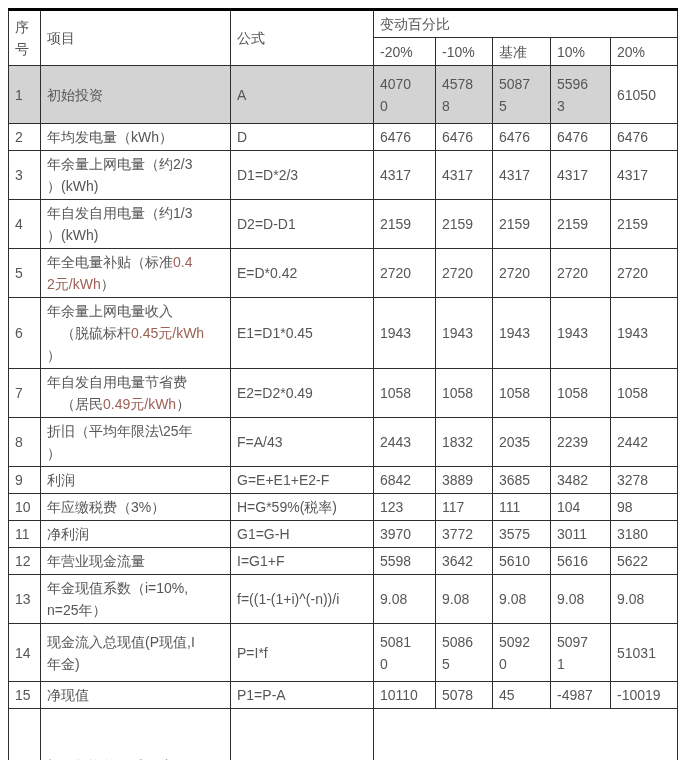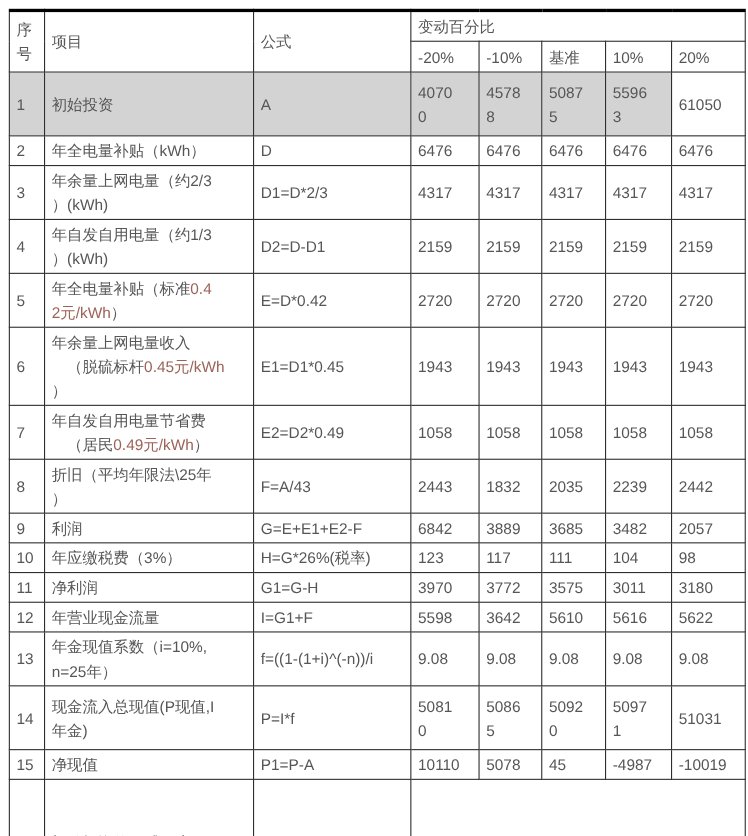--- a/index.html
+++ b/index.html
@@ -66,21 +66,21 @@
 8</td>
     <td class="gray">5087
 5</td>
     <td class="gray">5596
 3</td>
     <td>61050</td>
   </tr>
 
   <tr class="h1">
     <td>2</td>
-    <td><span>年全电量补贴（kWh）</span></td>
+    <td><span>年均发电量（kWh）</span></td>
     <td>D</td>
     <td>6476</td>
     <td>6476</td>
     <td>6476</td>
     <td>6476</td>
     <td>6476</td>
   </tr>
 
   <tr class="h2">
     <td>3</td>
@@ -156,27 +156,27 @@
   </tr>
 
   <tr class="h1">
     <td>9</td>
     <td><span>利润</span></td>
     <td>G=E+E1+E2-F</td>
     <td>6842</td>
     <td>3889</td>
     <td>3685</td>
     <td>3482</td>
-    <td>2057</td>
+    <td>3278</td>
   </tr>
 
   <tr class="h1">
     <td>10</td>
     <td><span>年应缴税费（3%）</span></td>
-    <td>H=G*26%(税率)</td>
+    <td>H=G*59%(税率)</td>
     <td>123</td>
     <td>117</td>
     <td>111</td>
     <td>104</td>
     <td>98</td>
   </tr>
 
   <tr class="h1">
     <td>11</td>
     <td><span>净利润</span></td>

